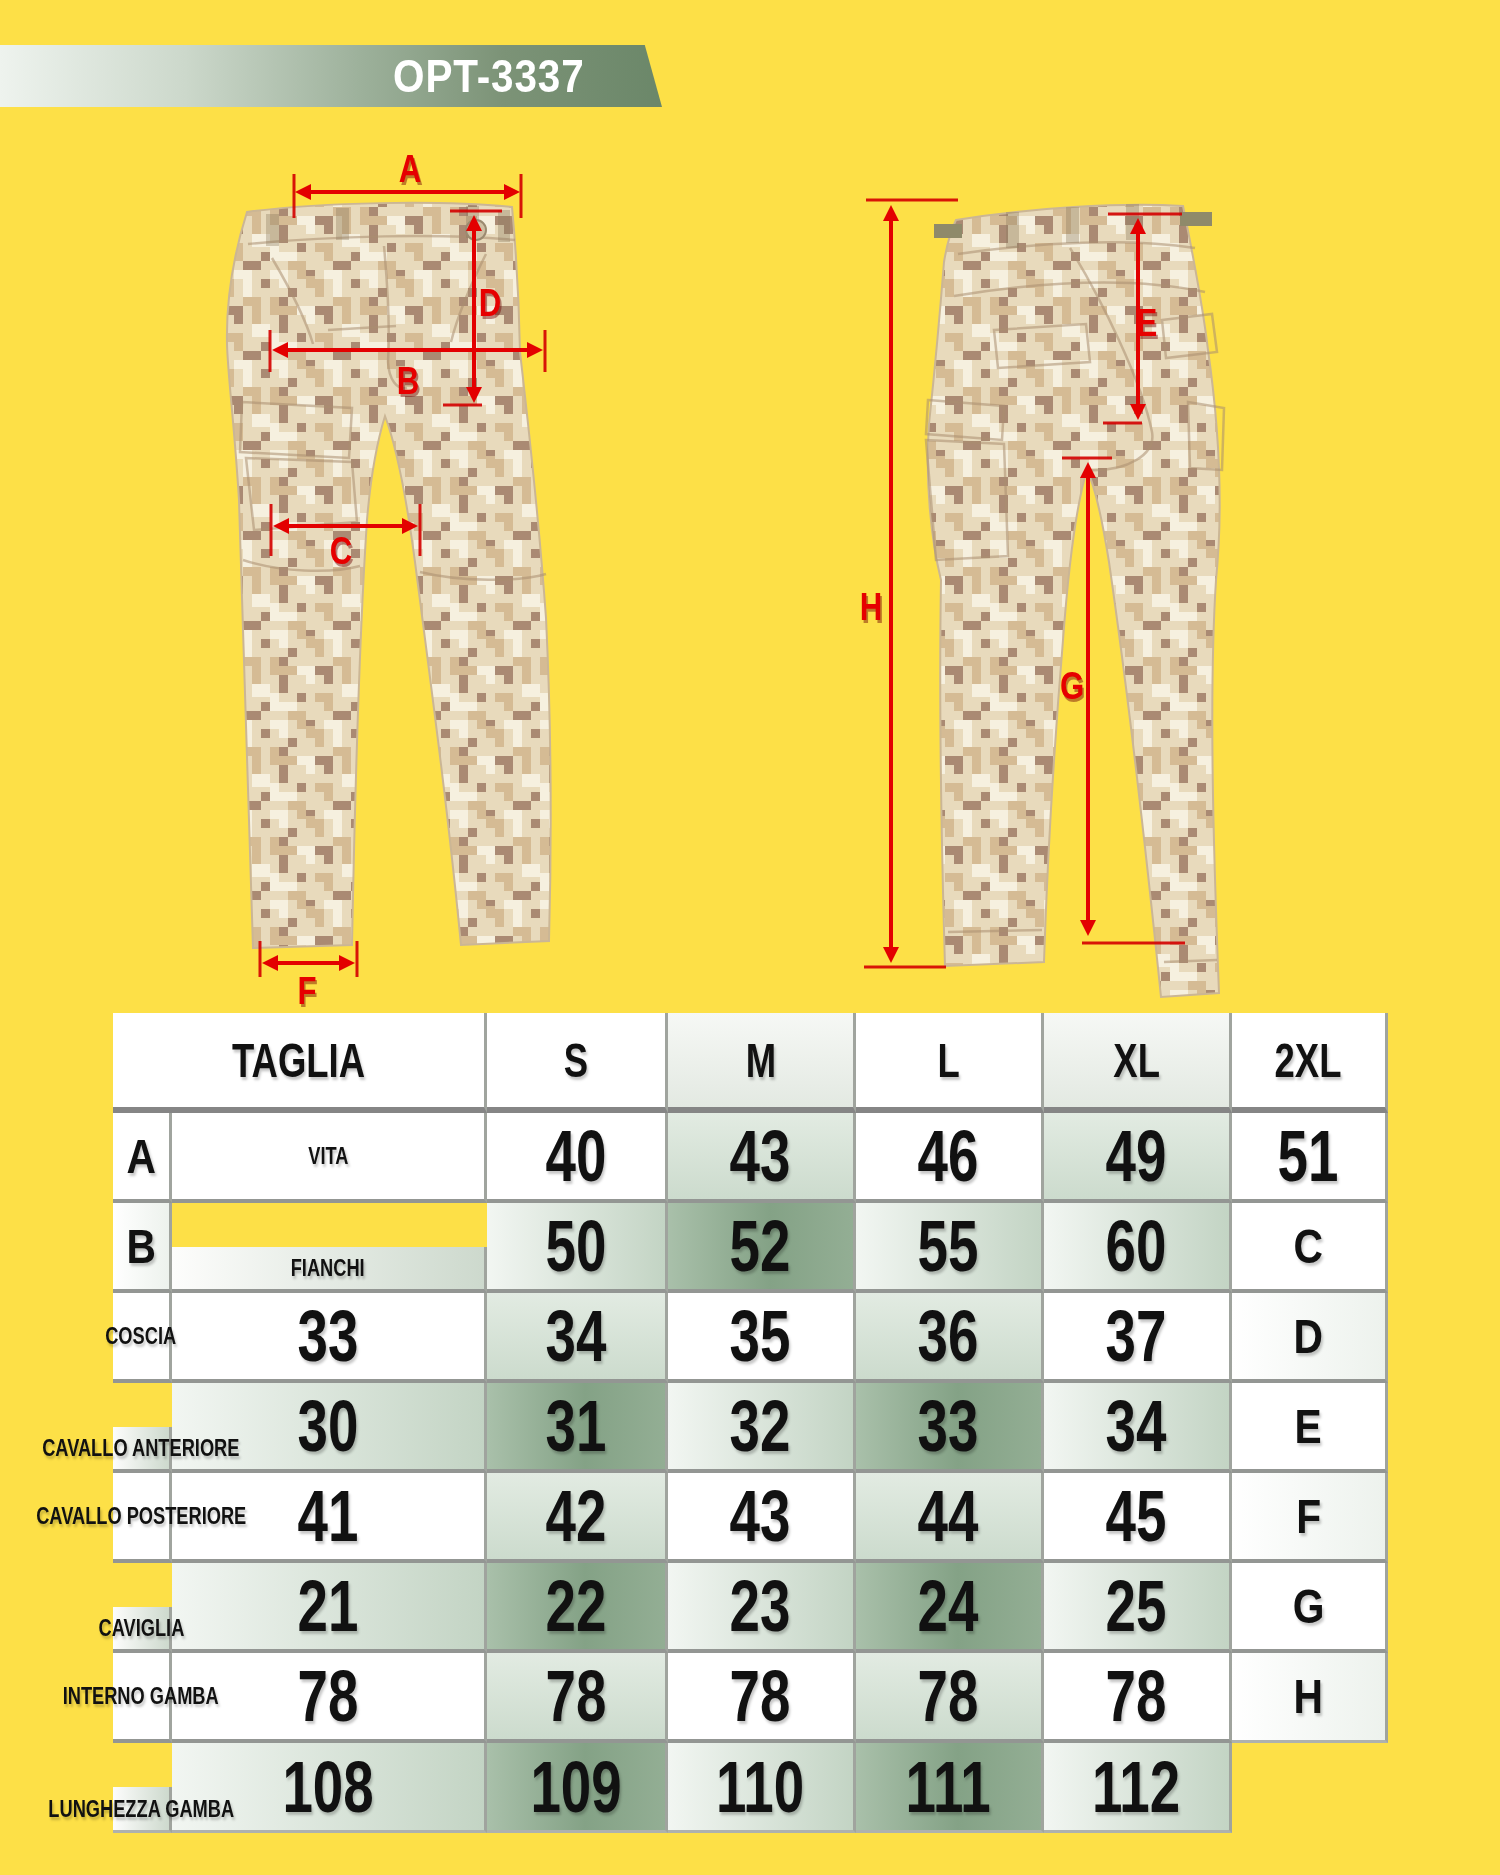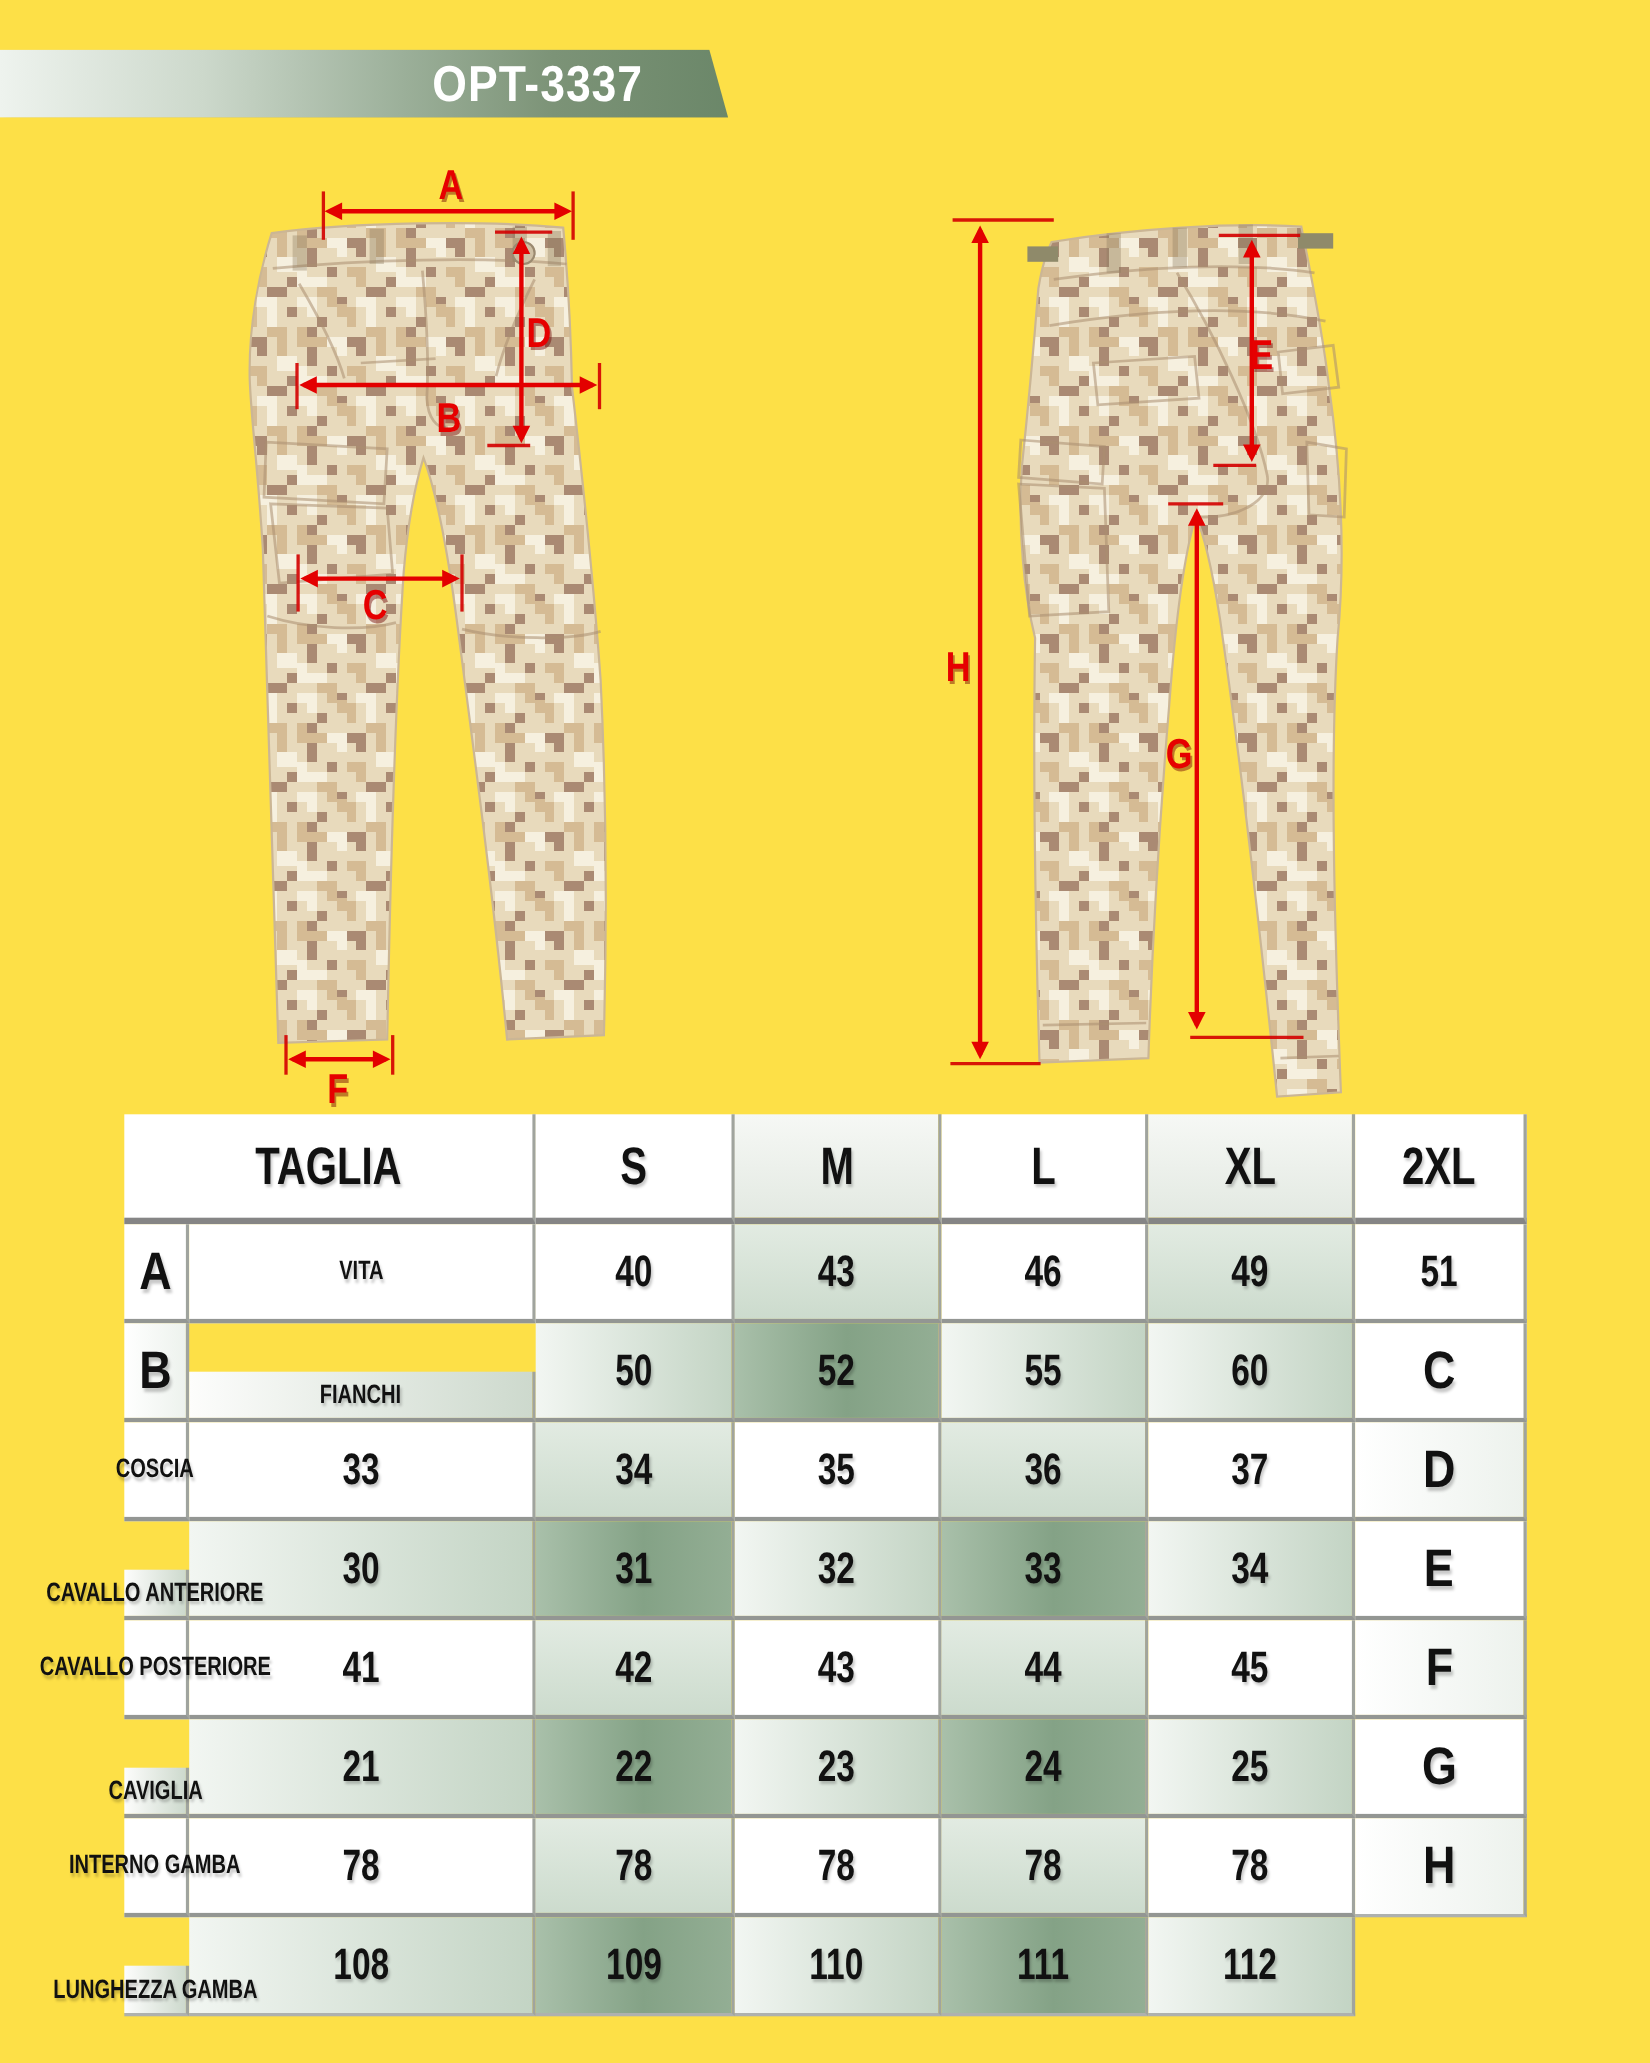--- a/index.html
+++ b/index.html
@@ -29,21 +29,21 @@
   .cell{box-sizing:border-box;display:flex;align-items:center;justify-content:center;
         border-right:3px solid #a0a49e;border-bottom:4px solid #939693;background:#ffffff;color:#111;}
   .cell.hdr{border-bottom:6px solid #858585;font-size:48px;font-weight:700;}
   .cell.last{border-bottom:3px solid #aeb1ae;}
   .c-merge{grid-column:1 / 3;}
   .cond{display:inline-block;transform:scaleX(0.76);transform-origin:center;white-space:nowrap;
         text-shadow:2px 3px 3px rgba(0,0,0,0.22);}
   .letter{font-size:48px;font-weight:700;}
   .letter .cond{transform:scaleX(0.85);}
   .name{font-size:24px;font-weight:700;}
-  .val{font-size:40px;font-weight:700;}
+  .val{font-size:72px;font-weight:700;}
   
   .ht{background:linear-gradient(180deg,#f6f8f5 0%,#e3e9e2 100%);}              
   .ct{background:linear-gradient(180deg,#e2ebe2 0%,#ccdbcd 100%);}              
   .rt{background:linear-gradient(90deg,#f2f6f2 0%,#c3d4c4 100%);justify-content:center;}               
   .rt-name{background:linear-gradient(90deg,#fdfdfc 0%,#cdd9cd 100%);margin-top:44px;}
   .rt-letter{background:linear-gradient(90deg,#ffffff 0%,#edf2ed 100%);}
   .rct{background:linear-gradient(90deg,#a9c0aa 0%,#84a286 55%,#93ae94 100%);text-align:right;}  
 </style>
 </head>
 <body>

